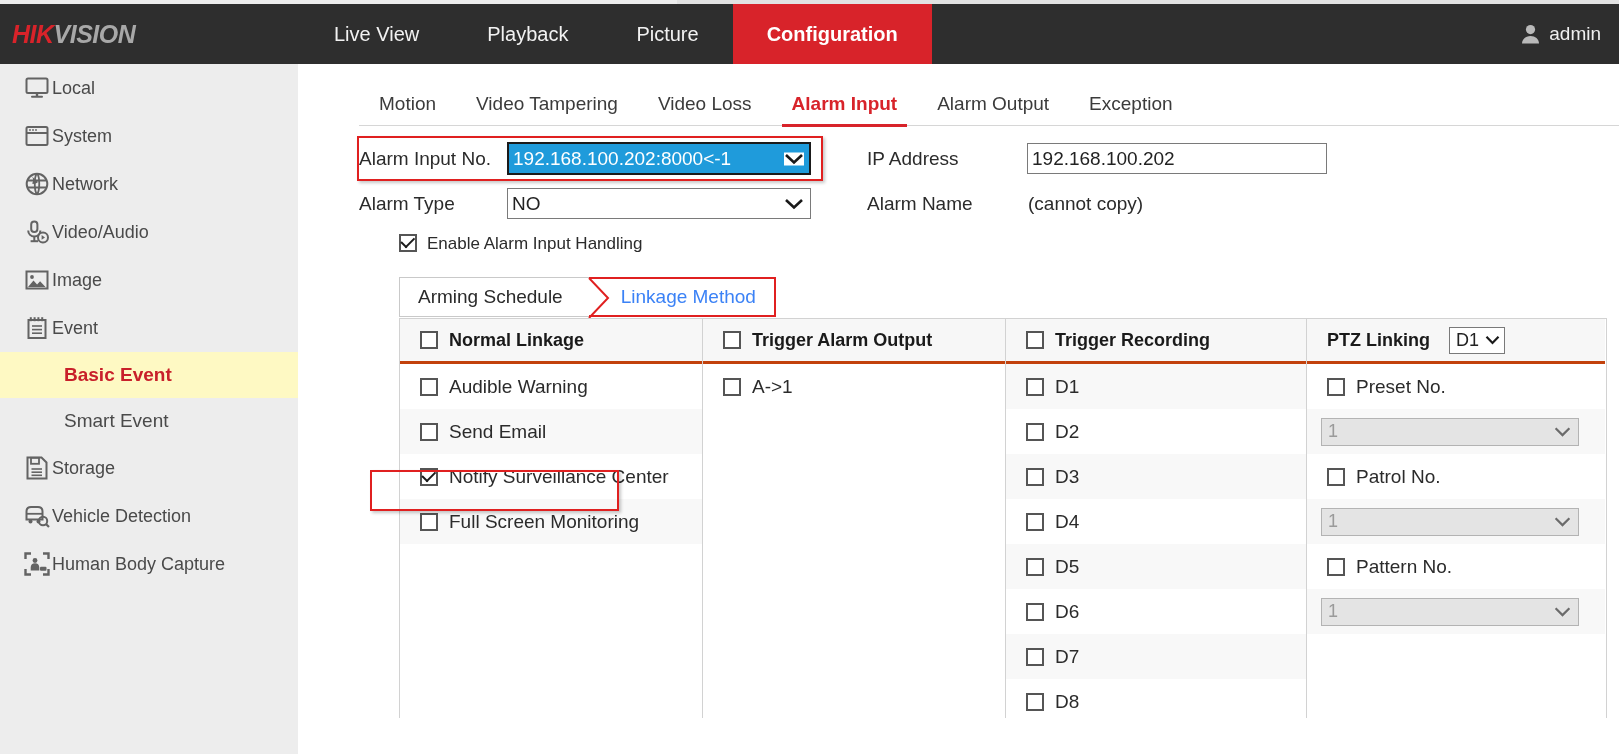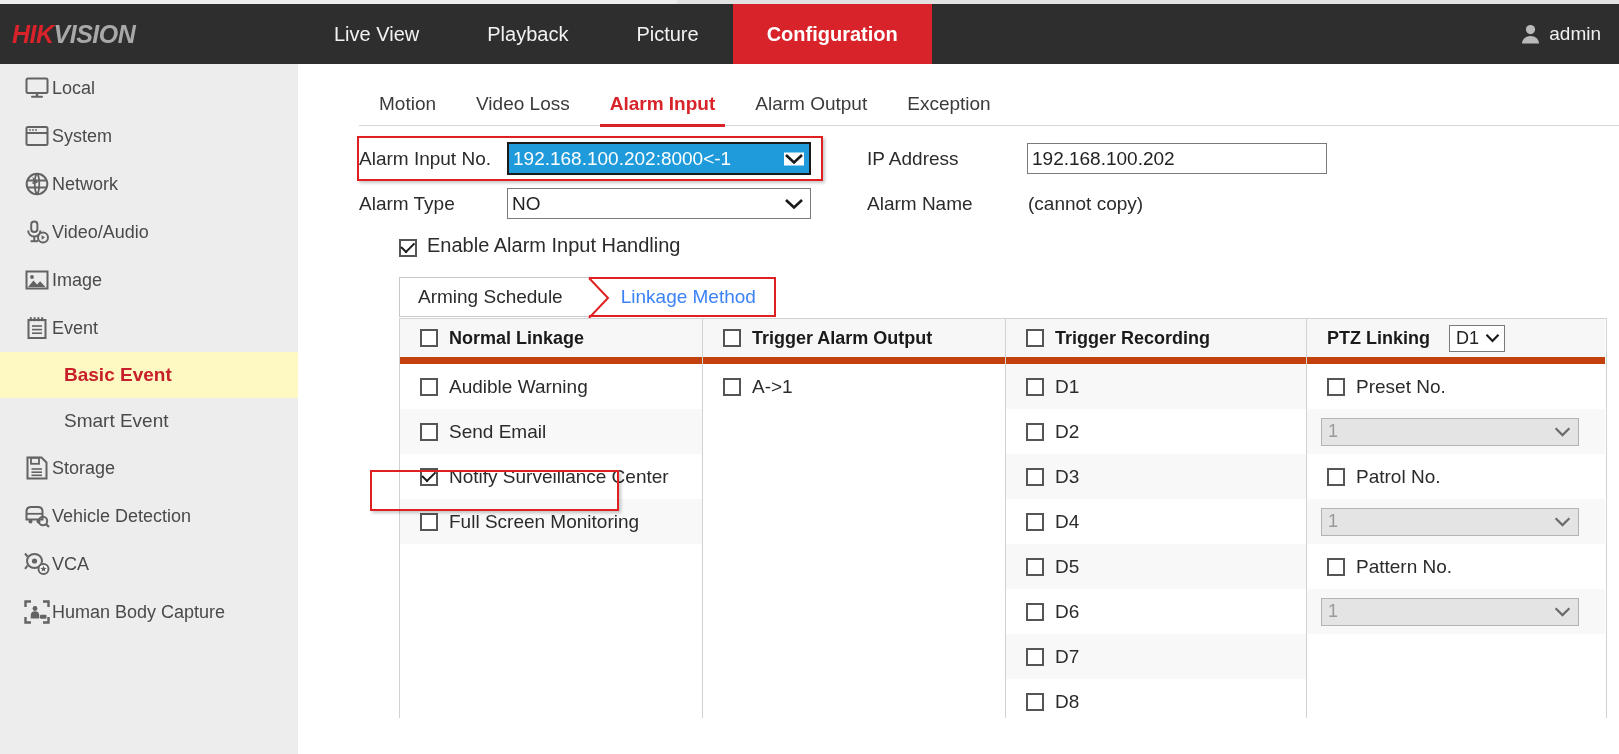--- a/index.html
+++ b/index.html
@@ -146,22 +146,22 @@
     position: absolute;
     border: 2px solid #e02020;
     box-shadow: 2px 2px 3px rgba(0,0,0,0.22);
     pointer-events: none;
     z-index: 30;
   }
 
   
   .enablerow {
     position: absolute; top: 170px; left: 360px;
-    display: flex; align-items: flex-end; gap: 10px;
-    font-size: 20px; color: #2b2b2b;
+    display: flex; align-items: flex-start; gap: 10px;
+    font-size: 17px; color: #2b2b2b;
   }
 
   
   .crumbs {
     position: absolute; top: 213px; left: 360px;
     display: flex; height: 40px;
   }
   .crumb {
     display: flex; align-items: center;
     font-size: 19px; padding: 0 18px;
@@ -191,21 +191,21 @@
   .lcol { position: relative; height: 400px; }
   .lcol + .lcol { border-left: 1px solid #d2d2d2; }
   .col-a { width: 302px; }
   .col-b { width: 303px; }
   .col-c { width: 301px; }
   .col-d { width: 299px; }
 
   .lhead {
     height: 45px; display: flex; align-items: center; gap: 11px;
     padding-left: 20px; background: #f7f7f7;
-    border-bottom: 7px solid #c2410c;
+    border-bottom: 3px solid #c2410c;
     font-size: 18px; font-weight: bold; color: #1a1a1a;
   }
   .lrow {
     height: 45px; display: flex; align-items: center; gap: 11px;
     padding-left: 20px;
     font-size: 19px; color: #2b2b2b;
   }
   .lrow.alt { background: #f8f8f8; }
   .lrow.blank { padding: 0; }
 
@@ -384,50 +384,39 @@
             <line x1="2.5" y1="9.8" x2="18.5" y2="9.8" stroke="#636363" stroke-width="1.8"></line>
             <circle cx="6.5" cy="17.6" r="2" fill="#636363"></circle>
             <circle cx="14.5" cy="17.6" r="2" fill="#636363"></circle>
             <circle cx="19" cy="17" r="4.2" fill="none" stroke="#636363" stroke-width="2"></circle>
             <line x1="22" y1="20" x2="25" y2="23" stroke="#636363" stroke-width="2.2"></line>
           </svg>
       </span>
       <span>Vehicle Detection</span>
     </div>
 
-    <div class="side-item">
-      <span class="ic">
-        <svg width="26" height="24" viewBox="0 0 26 24">
-            <path d="M3 9c0-4 3.3-7 7.5-7S18 5 18 9s-3.3 7-7.5 7S3 13 3 9z" fill="none" stroke="#636363" stroke-width="2"></path>
-            <circle cx="10.5" cy="9" r="2.6" fill="#636363"></circle>
-            <path d="M3.5 4.5L1 1.5M3.5 13.6L1 16.8" stroke="#636363" stroke-width="2"></path>
-            <circle cx="19.5" cy="17" r="5" fill="#fff" stroke="#636363" stroke-width="2"></circle>
-            <path d="M19.5 13.6l.9 2.2 2.3.1-1.8 1.5.6 2.3-2-1.3-2 1.3.6-2.3-1.8-1.5 2.3-.1z" fill="#636363"></path>
-          </svg>
-      </span>
-      <span>VCA</span>
-    </div>
 
     <div class="side-item">
       <span class="ic">
         <svg width="26" height="24" viewBox="0 0 26 24">
             <path d="M1.5 7V1.5H7M19 1.5h5.5V7M24.5 17v5.5H19M7 22.5H1.5V17" fill="none" stroke="#636363" stroke-width="2.4"></path>
             <circle cx="11" cy="8.5" r="2.4" fill="#636363"></circle>
             <path d="M11 11.2c-2.6 0-4.3 1.6-4.3 4.2v3.2h8.6v-3.2c0-2.6-1.7-4.2-4.3-4.2z" fill="#636363"></path>
             <rect x="16" y="14.8" width="6.5" height="4" rx="1" fill="#636363"></rect>
           </svg>
       </span>
       <span>Human Body Capture</span>
     </div>
   </div>
 
   <div class="main">
 
     <div class="tabbar">
       <div class="tb"><span>Motion</span></div>
+      <div class="tb"><span>Video Tampering</span></div>
       <div class="tb"><span>Video Loss</span></div>
       <div class="tb active"><span>Alarm Input</span></div>
       <div class="tb"><span>Alarm Output</span></div>
       <div class="tb"><span>Exception</span></div>
     </div>
 
     <div class="form">
 
       <div class="frow">
         <div class="flabel lbl-a">Alarm Input No.</div>

